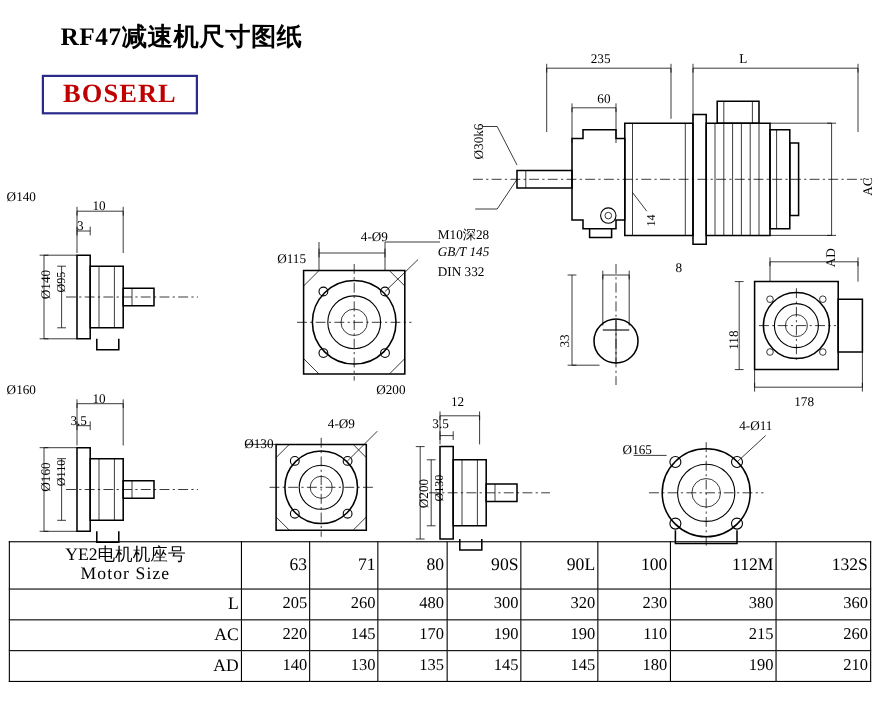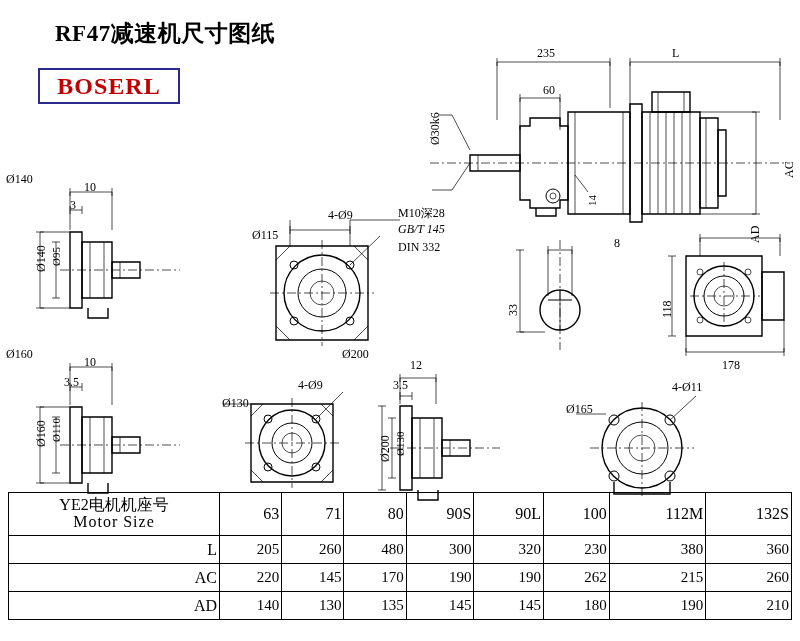--- a/index.html
+++ b/index.html
@@ -362,21 +362,21 @@
         <td>380</td>
         <td>360</td>
       </tr>
       <tr>
         <td class="rowlabel">AC</td>
         <td>220</td>
         <td>145</td>
         <td>170</td>
         <td>190</td>
         <td>190</td>
-        <td>262</td>
+        <td>110</td>
         <td>215</td>
         <td>260</td>
       </tr>
       <tr>
         <td class="rowlabel">AD</td>
         <td>140</td>
         <td>130</td>
         <td>135</td>
         <td>145</td>
         <td>145</td>

